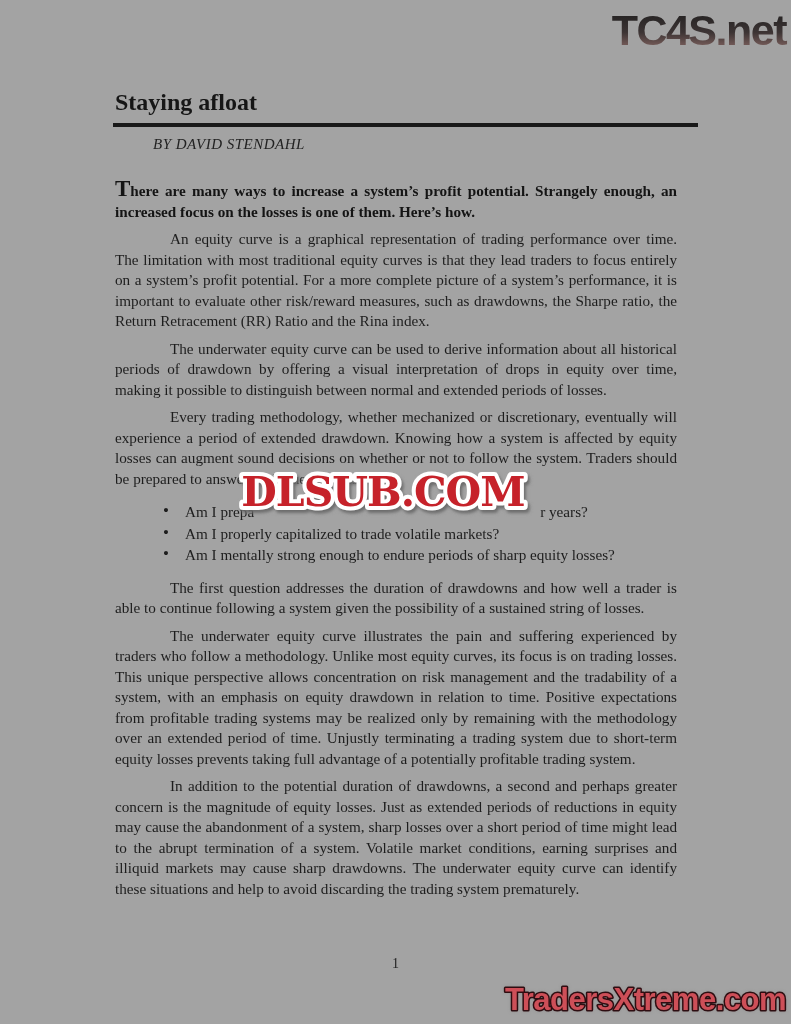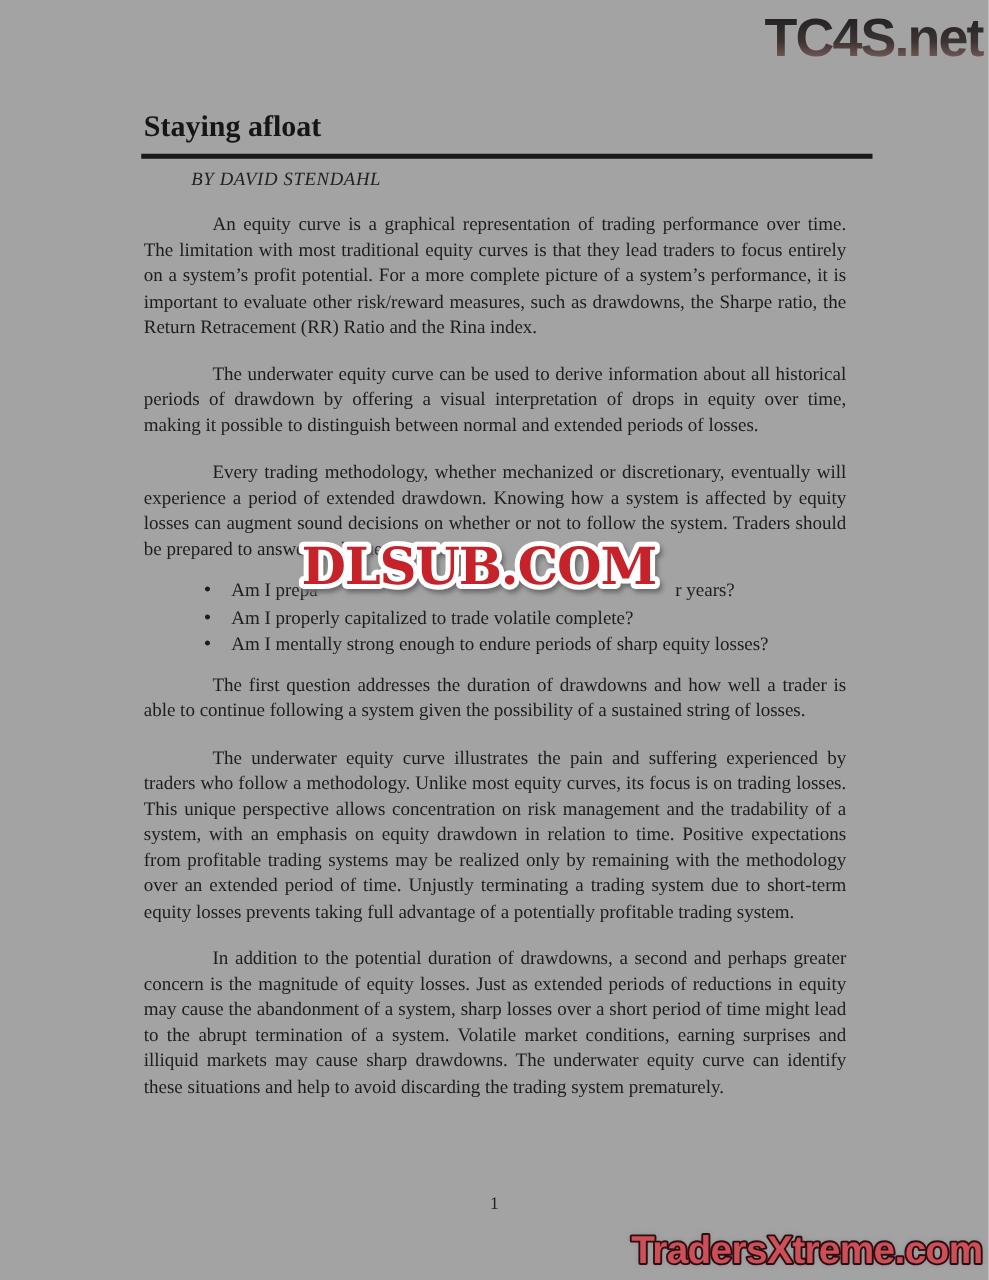--- a/index.html
+++ b/index.html
@@ -22,21 +22,21 @@
   .rule { margin-top:3px; margin-left:-2px; width:585px; height:4px; background:#191919; }
   .byline { margin-top:9px; font-style:italic; font-size:15px; color:#222; letter-spacing:.5px;margin-left:38px; }
 
   p.intro {
     margin:24px 0 0 0; font-weight:bold; font-size:15.2px; line-height:20.5px;
     text-align:justify; color:#141414;
   }
   .dropcap { font-size:23px; line-height:1; }
 
   p.body {
-    margin:17px 0 0 0; font-size:15.2px; line-height:20.5px;
+    margin:7px 0 0 0; font-size:15.2px; line-height:20.5px;
     text-align:justify; text-indent:55px; color:#1d1d1d;
   }
 
   ul.qlist { list-style:none; margin:12px 0 0 48px; padding:0; font-size:15.2px; }
   ul.qlist li { position:relative; padding-left:22px; line-height:21.5px; }
   ul.qlist li::before { content:"\2022"; position:absolute; left:0; top:-1px; font-size:17px; }
   .wm-gap { display:inline-block; width:286px; height:1px; }
 
   
   .watermark-svg {
@@ -81,38 +81,39 @@
     <text class="tc4s-text" x="224" y="41" text-anchor="end" font-size="43" fill="url(#tcgrad)">TC4S.net</text>
   </svg>
 
   <div class="content">
 
     <h1 class="title">Staying afloat</h1>
     <div class="rule"></div>
 
     <div class="byline">BY DAVID STENDAHL</div>
 
+    <p class="intro"><span class="dropcap">T</span><span>here are many ways to increase a system’s profit potential.  Strangely enough, an increased focus on the losses is one of them.  Here’s how.</span></p>
 
     <p class="body">An equity curve is a graphical representation of trading performance over time.  The limitation with most traditional equity curves is that they lead traders to focus entirely on a system’s profit potential.  For a more complete picture of a system’s performance, it is important to evaluate other risk/reward measures, such as drawdowns, the Sharpe ratio, the Return Retracement (RR) Ratio and the Rina index.</p>
 
     <p class="body">The underwater equity curve can be used to derive information about all historical periods of drawdown by offering a visual interpretation of drops in equity over time, making it possible to distinguish between normal and extended periods of losses.</p>
 
     <p class="body">Every trading methodology, whether mechanized or discretionary, eventually will experience a period of extended drawdown.  Knowing how a system is affected by equity losses can augment sound decisions on whether or not to follow the system.  Traders should be prepared to answer such questions as:</p>
 
     <ul class="qlist">
       <li>
         <span>Am I prepa</span><span class="wm-gap"></span><span>r years?</span>
 
         
         <svg class="watermark-svg" width="320" height="62" viewBox="0 0 320 62">
           <text class="watermark-text" x="160" y="45" text-anchor="middle" font-size="41" stroke-width="8" fill="none" stroke="#ffffff">DLSUB.COM</text>
           <text class="watermark-text" x="160" y="45" text-anchor="middle" font-size="41" fill="#c6222a">DLSUB.COM</text>
         </svg>
       </li>
-      <li>Am I properly capitalized to trade volatile complete?</li>
+      <li>Am I properly capitalized to trade volatile markets?</li>
       <li>Am I mentally strong enough to endure periods of sharp equity losses?</li>
     </ul>
 
     <p class="body" style="margin-top:12px">The first question addresses the duration of drawdowns and how well a trader is able to continue following a system given the possibility of a sustained string of losses.</p>
 
     <p class="body">The underwater equity curve illustrates the pain and suffering experienced by traders who follow a methodology.  Unlike most equity curves, its focus is on trading losses.  This unique perspective allows concentration on risk management and the tradability of a system, with an emphasis on equity drawdown in relation to time.  Positive expectations from profitable trading systems may be realized only by remaining with the methodology over an extended period of time.  Unjustly terminating a trading system due to short-term equity losses prevents taking full advantage of a potentially profitable trading system.</p>
 
     <p class="body">In addition to the potential duration of drawdowns, a second and perhaps greater concern is the magnitude of equity losses.  Just as extended periods of reductions in equity may cause the abandonment of a system, sharp losses over a short period of time might lead to the abrupt termination of a system.  Volatile market conditions, earning surprises and illiquid markets may cause sharp drawdowns.  The underwater equity curve can identify these situations and help to avoid discarding the trading system prematurely.</p>
 
   </div>

